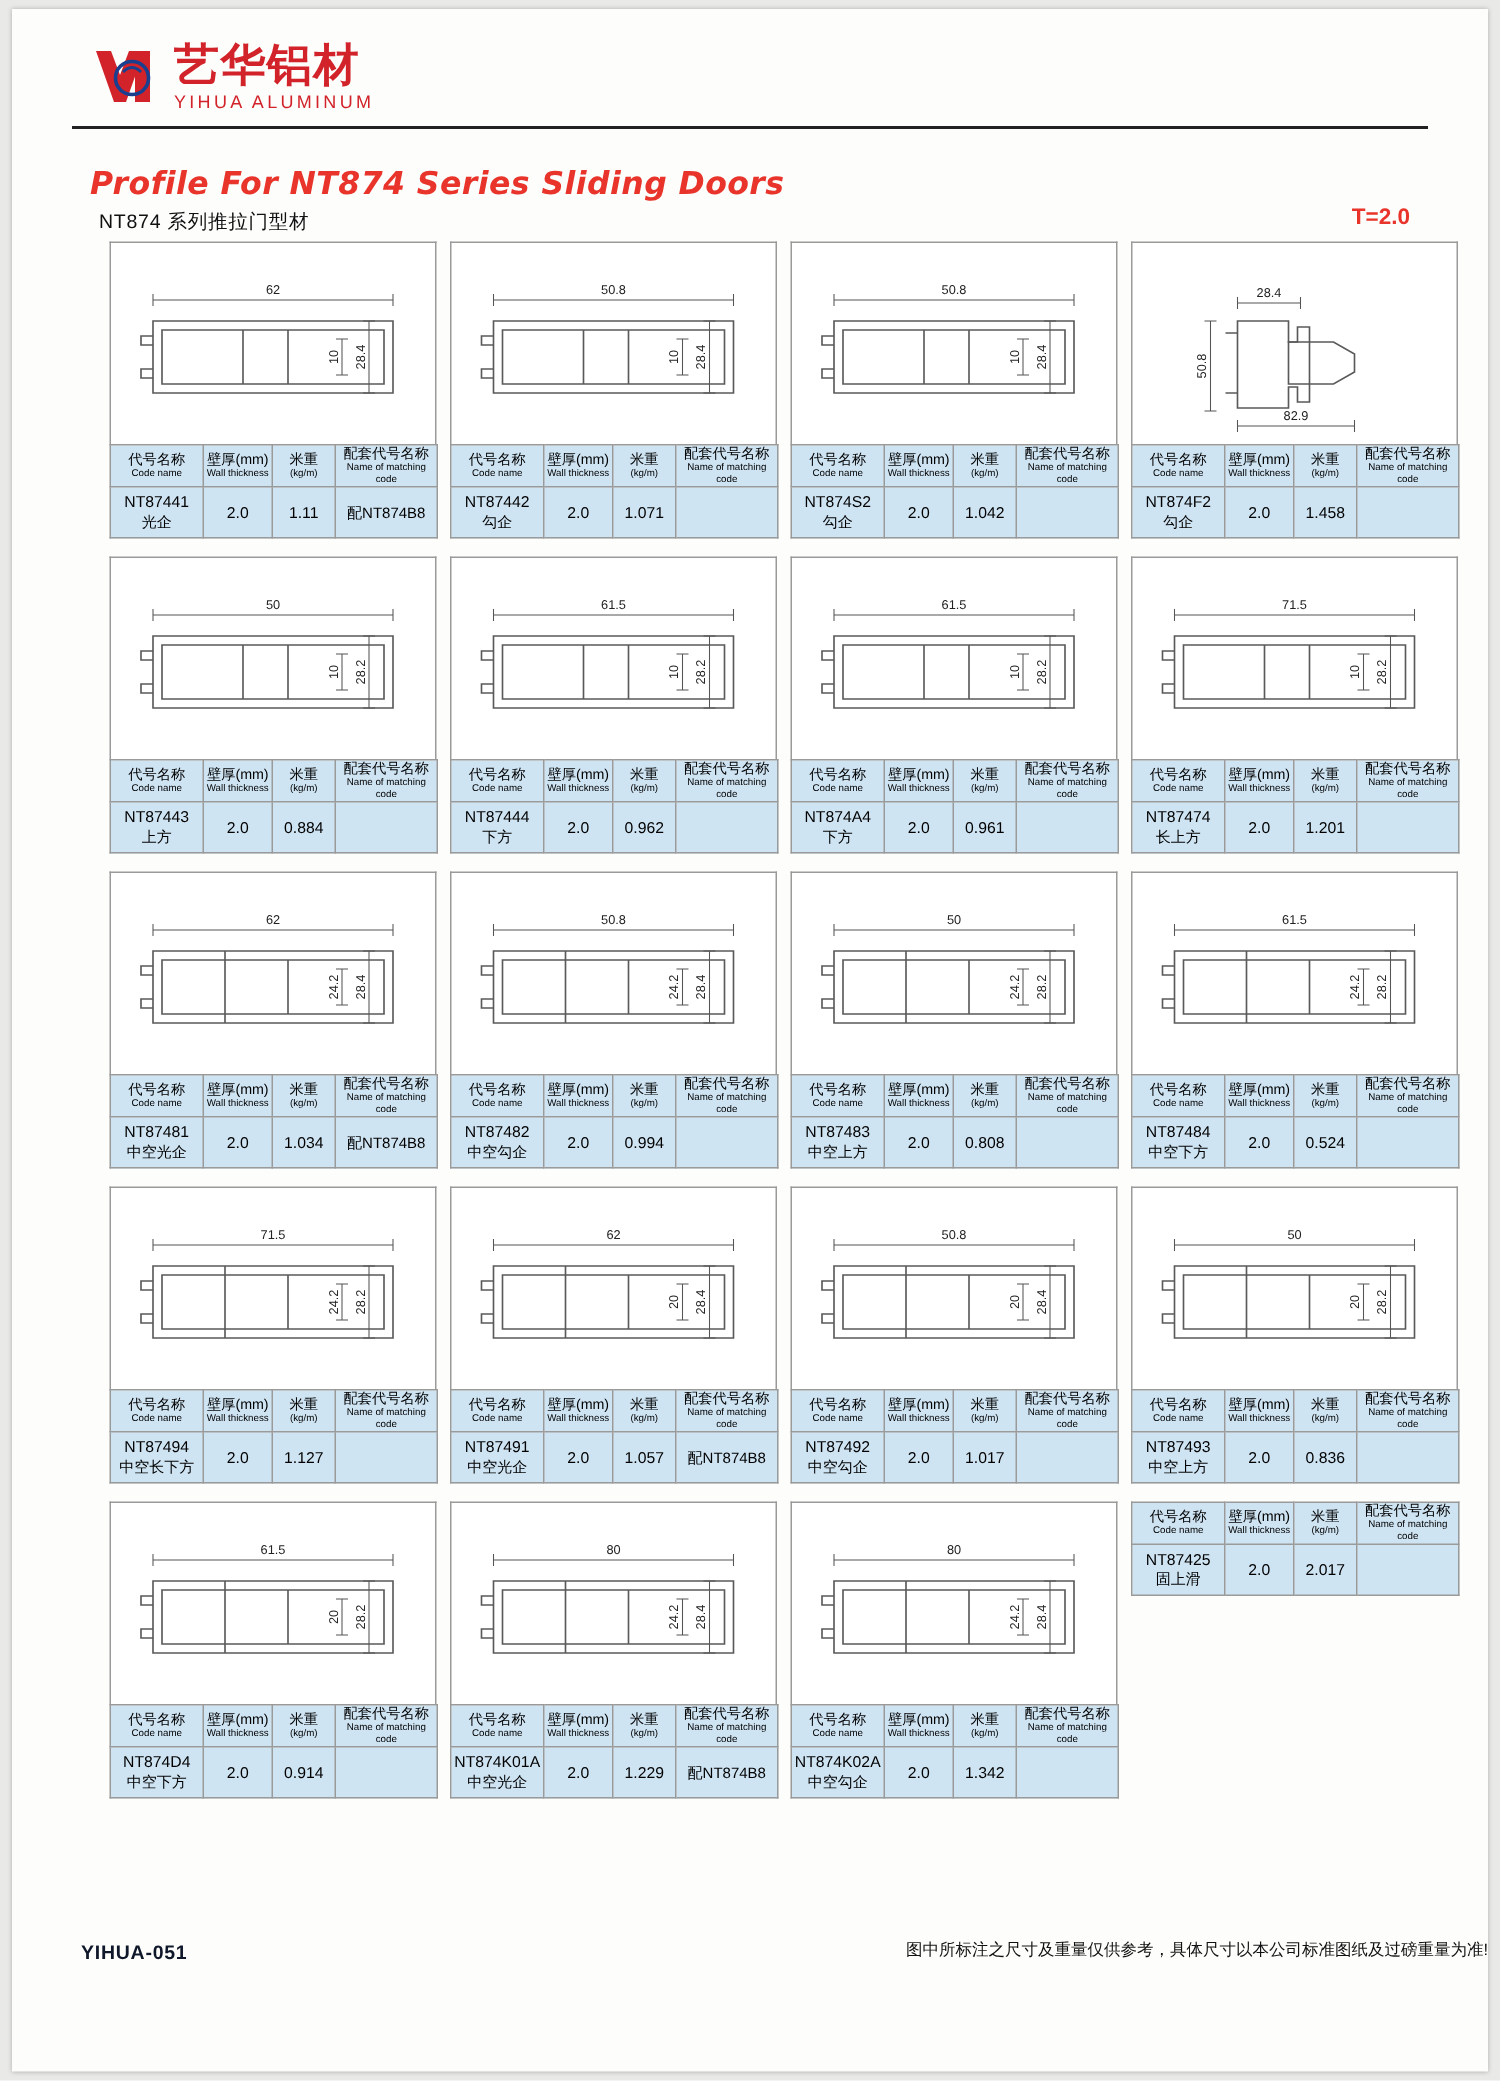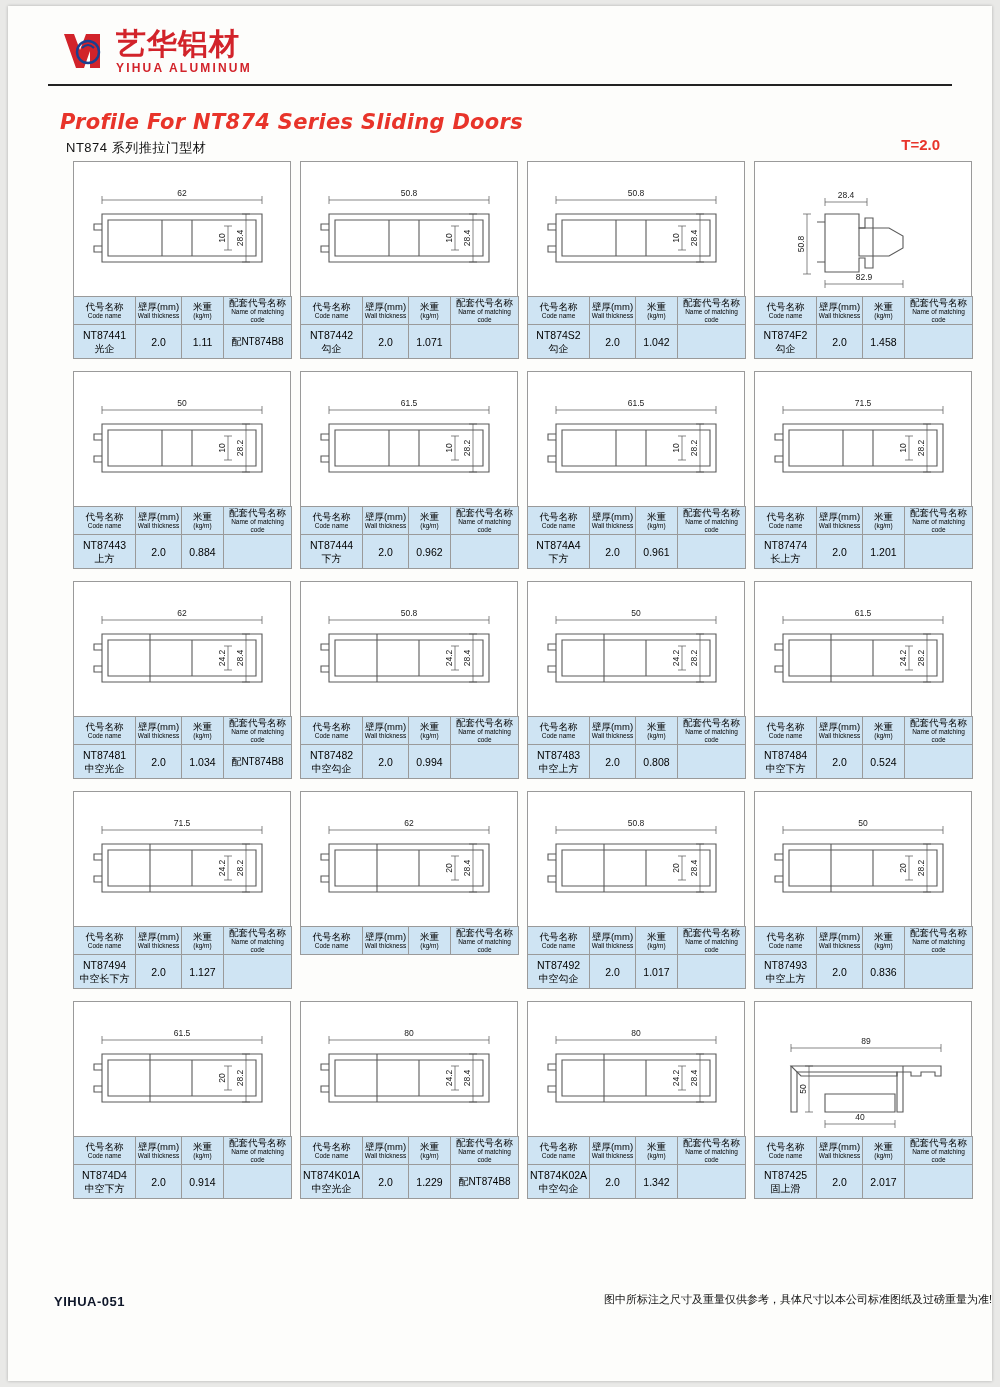--- a/index.html
+++ b/index.html
@@ -25,21 +25,21 @@
   }
   .brand-mark {
     width: 56px; height: 46px; position: relative;
   }
   .brand-text { line-height: 1; }
   .brand-cn {
     font-size: 30px; font-weight: bold; color: #d2232a;
     letter-spacing: 1px; font-family: "DejaVu Sans", sans-serif;
   }
   .brand-en {
-    font-size: 12px; font-weight: bold; color: #d2232a;
+    font-size: 12px; font-weight: normal; color: #d2232a;
     letter-spacing: 2.2px; margin-top: 3px;
   }
   .rule {
     position:absolute; left:40px; top:78px; width:904px; height:2px;
     background:#222;
   }
   .title-en {
     position: absolute; left: 52px; top: 104px;
     font-size: 21px; font-weight: bold; color: #e8342a;
     font-style: italic; letter-spacing: .3px;
@@ -877,20 +877,29 @@
               </td>
         <td class="c-wt">
           <span class="cn">米重</span>
           <span class="en">(kg/m)</span>
               </td>
         <td class="c-match">
           <span class="cn">配套代号名称</span>
           <span class="en">Name of matching code</span>
               </td>
       </tr>
+      <tr class="row">
+        <td>
+          <span class="code-name">NT87491</span>
+          <span class="code-cn">中空光企</span>
+              </td>
+        <td class="val">2.0</td>
+        <td class="val">1.057</td>
+        <td class="match">配NT874B8</td>
+      </tr>
     </tbody>
         </table>
       </div>
       <div class="cell">
     <div class="drawing">
           <svg width="216" height="133" viewBox="0 0 216 133">
       <path d="M28 52 H188 V100 H28 Z" stroke="#5a5a5a" fill="none" stroke-width="1.1"></path>
       <path d="M34 58 H182 V94 H34 Z" stroke="#5a5a5a" fill="none" stroke-width="1.1"></path>
       <path d="M28 62 h-8 v6 h8" stroke="#5a5a5a" fill="none" stroke-width="1.1"></path>
       <path d="M28 84 h-8 v6 h8" stroke="#5a5a5a" fill="none" stroke-width="1.1"></path>
@@ -1156,39 +1165,20 @@
           <span class="code-cn">中空勾企</span>
               </td>
         <td class="val">2.0</td>
         <td class="val">1.342</td>
         <td class="match"></td>
       </tr>
     </tbody>
         </table>
       </div>
       <div class="cell">
-    <div class="drawing">
-          <svg width="216" height="133" viewBox="0 0 216 133">
-      <path d="M36 64 h150 v10 h-6 v-4 h-14 v4 h-10 v-4 h-14 v4 h-96 z" stroke="#5a5a5a" fill="none" stroke-width="1.1"></path>
-      <path d="M36 64 v46 h6 v-40 h100 v40 h6 v-46" stroke="#5a5a5a" fill="none" stroke-width="1.1"></path>
-      <path d="M70 92 h70 v18 h-70 z" stroke="#5a5a5a" fill="none" stroke-width="1.1"></path>
-            <line x1="36" y1="46" x2="186" y2="46" stroke="#555" stroke-width=".7"></line>
-      <line x1="36" y1="42" x2="36" y2="50" stroke="#555" stroke-width=".7"></line>
-      <line x1="186" y1="42" x2="186" y2="50" stroke="#555" stroke-width=".7"></line>
-      <text class="dim-txt" x="111" y="42" text-anchor="middle">89</text>
-            <line x1="54" y1="64" x2="54" y2="110" stroke="#555" stroke-width=".7"></line>
-      <line x1="50" y1="64" x2="58" y2="64" stroke="#555" stroke-width=".7"></line>
-      <line x1="50" y1="110" x2="58" y2="110" stroke="#555" stroke-width=".7"></line>
-      <text class="dim-txt" x="51" y="87" text-anchor="middle" transform="rotate(-90 51 87)">50</text>
-            <line x1="70" y1="122" x2="140" y2="122" stroke="#555" stroke-width=".7"></line>
-      <line x1="70" y1="118" x2="70" y2="126" stroke="#555" stroke-width=".7"></line>
-      <line x1="140" y1="118" x2="140" y2="126" stroke="#555" stroke-width=".7"></line>
-      <text class="dim-txt" x="105" y="118" text-anchor="middle">40</text>
-          </svg>
-        </div>
     <table class="spec">
       <tbody>
             <tr class="hdr">
         <td class="c-code">
           <span class="cn">代号名称</span>
           <span class="en">Code name</span>
               </td>
         <td class="c-wall">
           <span class="cn">壁厚(mm)</span>
           <span class="en">Wall thickness</span>

